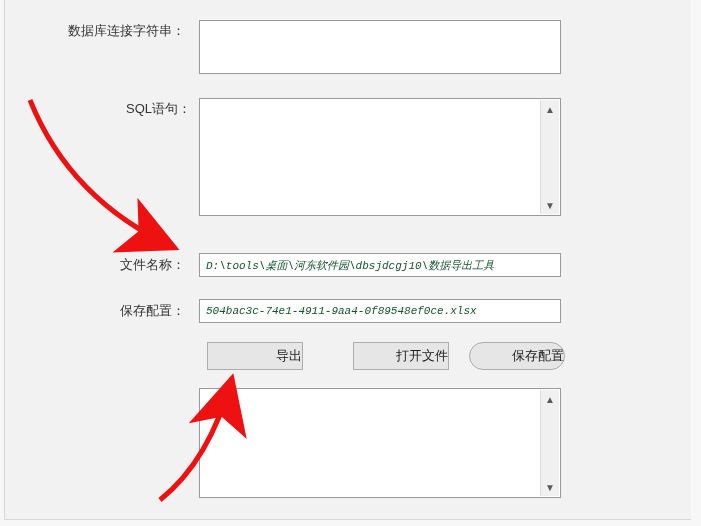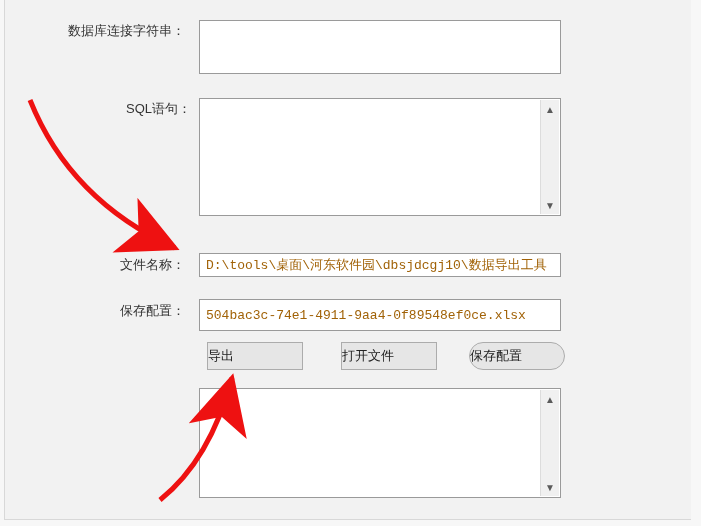--- a/index.html
+++ b/index.html
@@ -36,27 +36,27 @@
   }
   .sb-btn{
     position:absolute;left:0;right:0;height:18px;
     background:#f0f0f0;display:flex;align-items:center;justify-content:center;
     color:#5a5a5a;font-size:10px;user-select:none;
   }
   .sb-up{top:0;}
   .sb-down{bottom:0;}
   .txt{
     width:100%;height:100%;border:none;outline:none;background:#fff;
-    font-family:Consolas,"Courier New",monospace;font-size:13px;
-    padding:2px 6px;box-sizing:border-box;color:#a16207;
+    font-family:Consolas,"Courier New",monospace;font-size:11px;
+    padding:2px 6px;box-sizing:border-box;color:#14532d;font-style:italic;
   }
   .btn{
     position:absolute;height:28px;width:96px;
     background:#e6e6e6;border:1px solid #acacac;
-    font-size:13px;color:#222;text-align:left;line-height:26px;
+    font-size:13px;color:#222;text-align:right;line-height:26px;
     box-sizing:border-box;user-select:none;cursor:default;
   }
   .overlay{position:absolute;inset:0;pointer-events:none;}
 </style>
 </head>
 <body>
 
 <div class="panel">
 
   <div class="row" style="top:22px;">
@@ -79,27 +79,27 @@
 
   <div class="row" style="top:256px;">
     <div class="lbl" style="left:0;">文件名称：</div>
     <div class="field-border" style="left:194px;top:-3px;width:362px;height:24px;">
       <input class="txt" type="text" value="D:\tools\桌面\河东软件园\dbsjdcgj10\数据导出工具" style="">
     </div>
   </div>
 
   <div class="row" style="top:302px;">
     <div class="lbl" style="left:0;">保存配置：</div>
-    <div class="field-border" style="left:194px;top:-3px;width:362px;height:32px;">
+    <div class="field-border" style="left:194px;top:-3px;width:362px;height:24px;">
       <input class="txt" type="text" value="504bac3c-74e1-4911-9aa4-0f89548ef0ce.xlsx" style="">
     </div>
   </div>
 
   <div class="btn" style="left:202px;top:342px;">导出</div>
-  <div class="btn" style="left:336px;top:342px;">打开文件</div>
+  <div class="btn" style="left:348px;top:342px;">打开文件</div>
   <div class="btn" style="left:464px;top:342px;border-radius:14px;">保存配置</div>
 
   <div class="field-border" style="left:194px;top:388px;width:362px;height:110px;">
     <textarea class="ta scroll-ta" style=""></textarea>
     <div class="fake-scroll">
       <div class="sb-btn sb-up">▲</div>
       <div class="sb-btn sb-down">▼</div>
     </div>
   </div>
 

